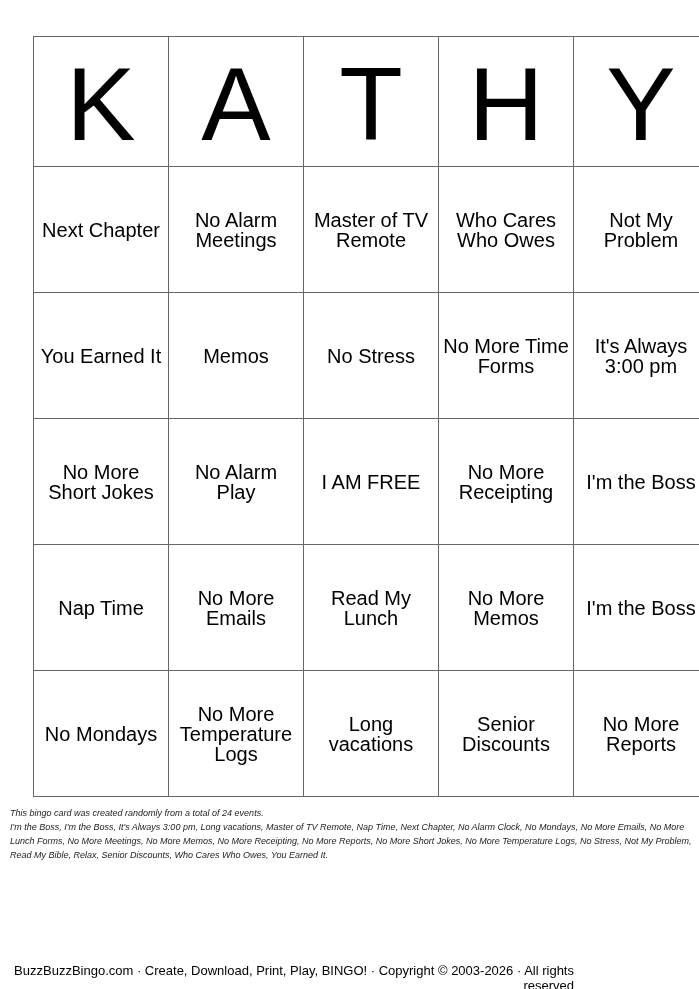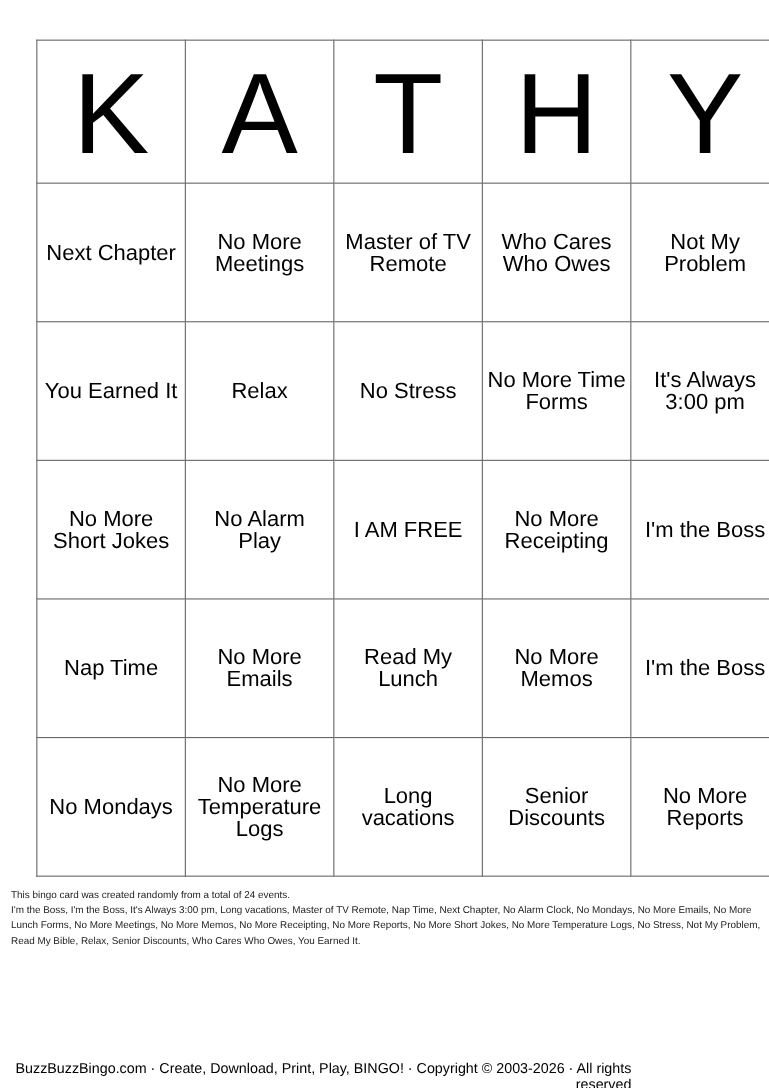--- a/index.html
+++ b/index.html
@@ -40,20 +40,21 @@
       padding-top: 4px;
     }
     .info {
       position: absolute;
       left: 10px;
       top: 806px;
       width: 685px;
       font-size: 9px;
       line-height: 14px;
       color: #222;
+      font-style: italic;
     }
     .footer {
       position: absolute;
       left: 0;
       top: 963px;
       width: 574px;
       text-align: right;
       font-size: 13px;
       color: #000;
     }
@@ -65,28 +66,28 @@
   <tbody>
       <tr>
     <td class="letter">K</td>
     <td class="letter">A</td>
     <td class="letter">T</td>
     <td class="letter">H</td>
     <td class="letter">Y</td>
   </tr>
   <tr>
     <td>Next Chapter</td>
-    <td>No More Meetings</td>
+    <td>No Alarm Meetings</td>
     <td>Master of TV Remote</td>
     <td>Who Cares Who Owes</td>
     <td>Not My Problem</td>
   </tr>
   <tr>
     <td>You Earned It</td>
-    <td>Relax</td>
+    <td>Memos</td>
     <td>No Stress</td>
     <td>No More Time Forms</td>
     <td>It's Always 3:00 pm</td>
   </tr>
   <tr>
     <td>No More Short Jokes</td>
     <td>No Alarm Play</td>
     <td>I AM FREE</td>
     <td>No More Receipting</td>
     <td>I'm the Boss</td>

